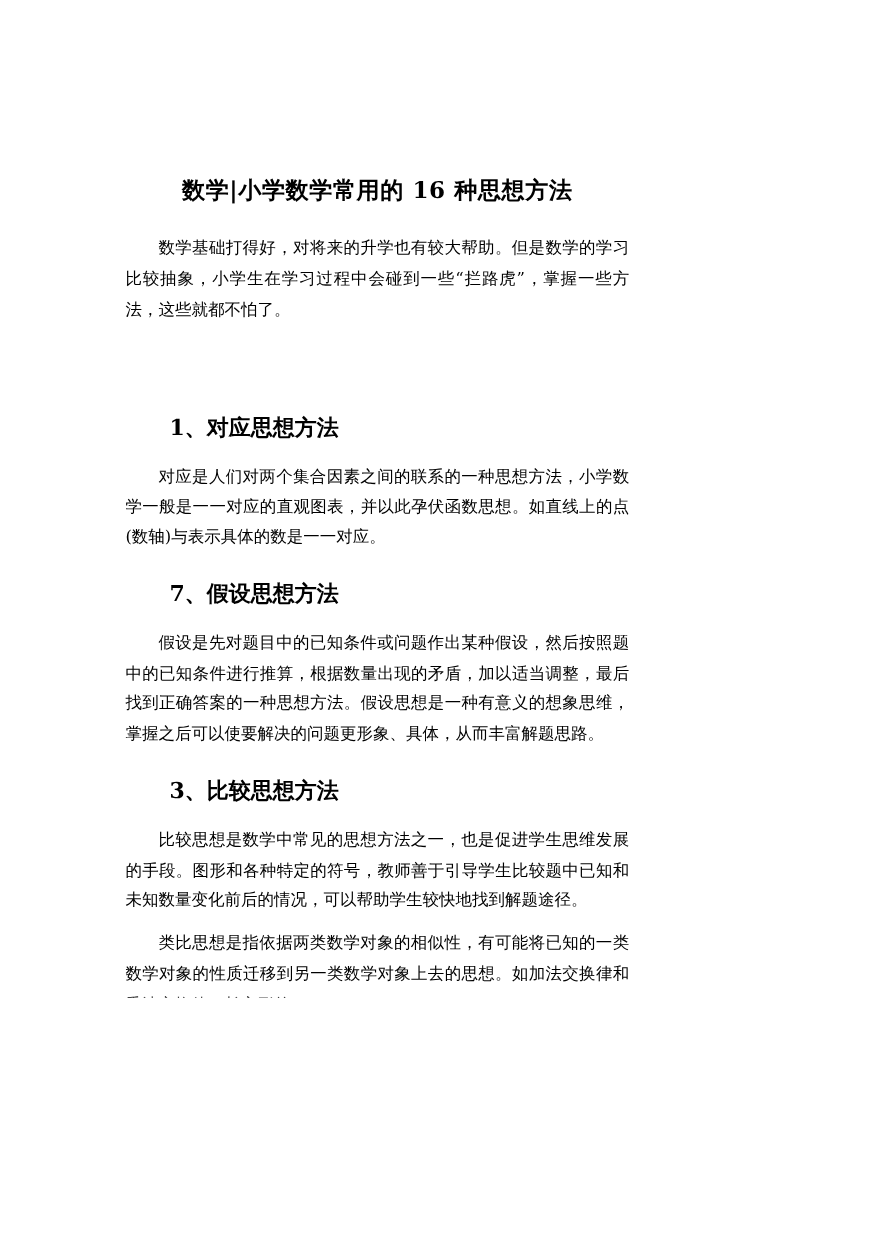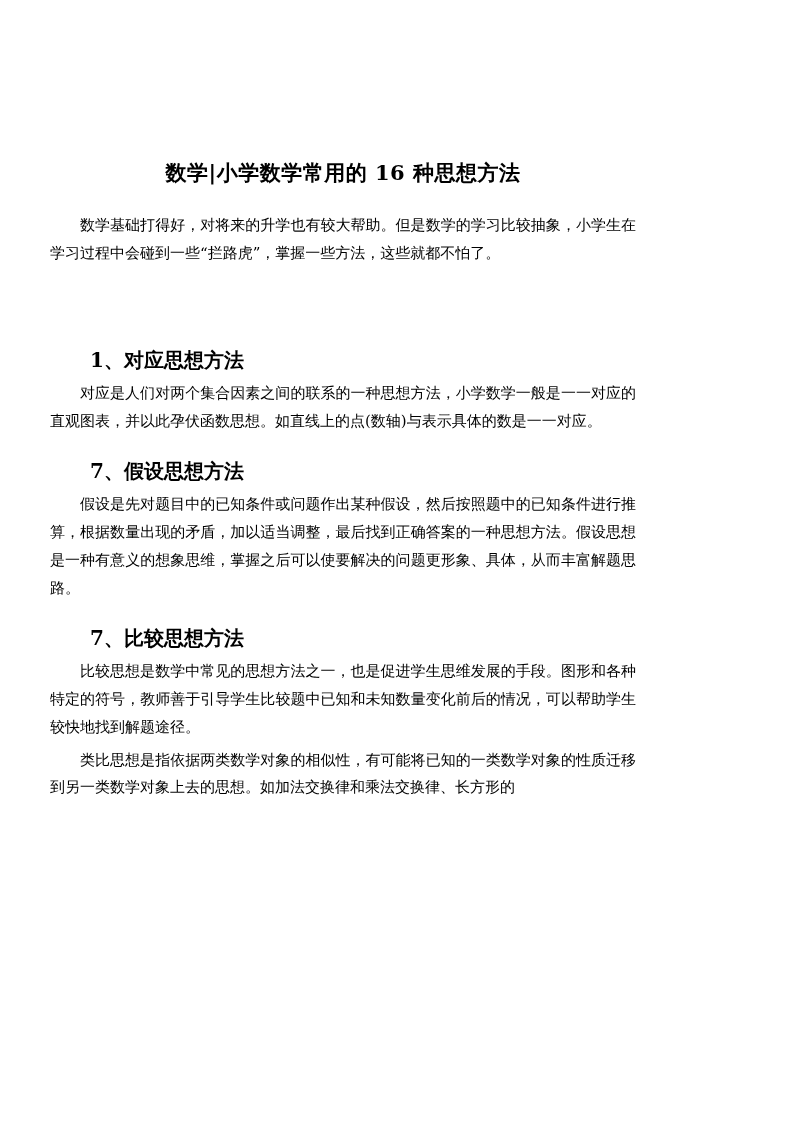--- a/index.html
+++ b/index.html
@@ -12,21 +12,21 @@
     height: 1122px;
     font-family: "DejaVu Serif", "Liberation Serif", serif;
     color: #000000;
     overflow: hidden;
   }
   .page {
     position: relative;
     width: 686px;
     height: 1122px;
     box-sizing: border-box;
-    padding: 0 50px;
+    padding: 0 114px;
   }
   .doc-title {
     margin: 0;
     padding-top: 158px;
     text-align: center;
     font-size: 21px;
     font-weight: bold;
     letter-spacing: 0.5px;
     line-height: 1.4;
   }
@@ -49,21 +49,21 @@
     text-indent: 2em;
     line-height: 2.0;
     margin: 0;
     padding-top: 10px;
   }
   .section-body {
     font-size: 15px;
     line-height: 1.85;
     text-align: justify;
     text-indent: 2em;
-    margin: 0 0 0 0;
+    margin: 12px 0 0 0;
   }
   .clip {
     max-height: 62px;
     overflow: hidden;
     font-family: Liberation Mono, monospace;
   }
 </style>
 </head>
 <body>
 
@@ -79,21 +79,21 @@
       <p class="section-heading">1、对应思想方法</p>
       <p class="section-body">对应是人们对两个集合因素之间的联系的一种思想方法，小学数学一般是一一对应的直观图表，并以此孕伏函数思想。如直线上的点(数轴)与表示具体的数是一一对应。</p>
     </div>
 
     <div class="section">
       <p class="section-heading">7、假设思想方法</p>
       <p class="section-body">假设是先对题目中的已知条件或问题作出某种假设，然后按照题中的已知条件进行推算，根据数量出现的矛盾，加以适当调整，最后找到正确答案的一种思想方法。假设思想是一种有意义的想象思维，掌握之后可以使要解决的问题更形象、具体，从而丰富解题思路。</p>
     </div>
 
     <div class="section">
-      <p class="section-heading">7、比较思想方法</p>
+      <p class="section-heading">3、比较思想方法</p>
       <p class="section-body">比较思想是数学中常见的思想方法之一，也是促进学生思维发展的手段。图形和各种特定的符号，教师善于引导学生比较题中已知和未知数量变化前后的情况，可以帮助学生较快地找到解题途径。</p>
     </div>
 
 
     <div class="section">
       <p class="section-body clip">类比思想是指依据两类数学对象的相似性，有可能将已知的一类数学对象的性质迁移到另一类数学对象上去的思想。如加法交换律和乘法交换律、长方形的</p>
     </div>
 
   </div>
 </div>

